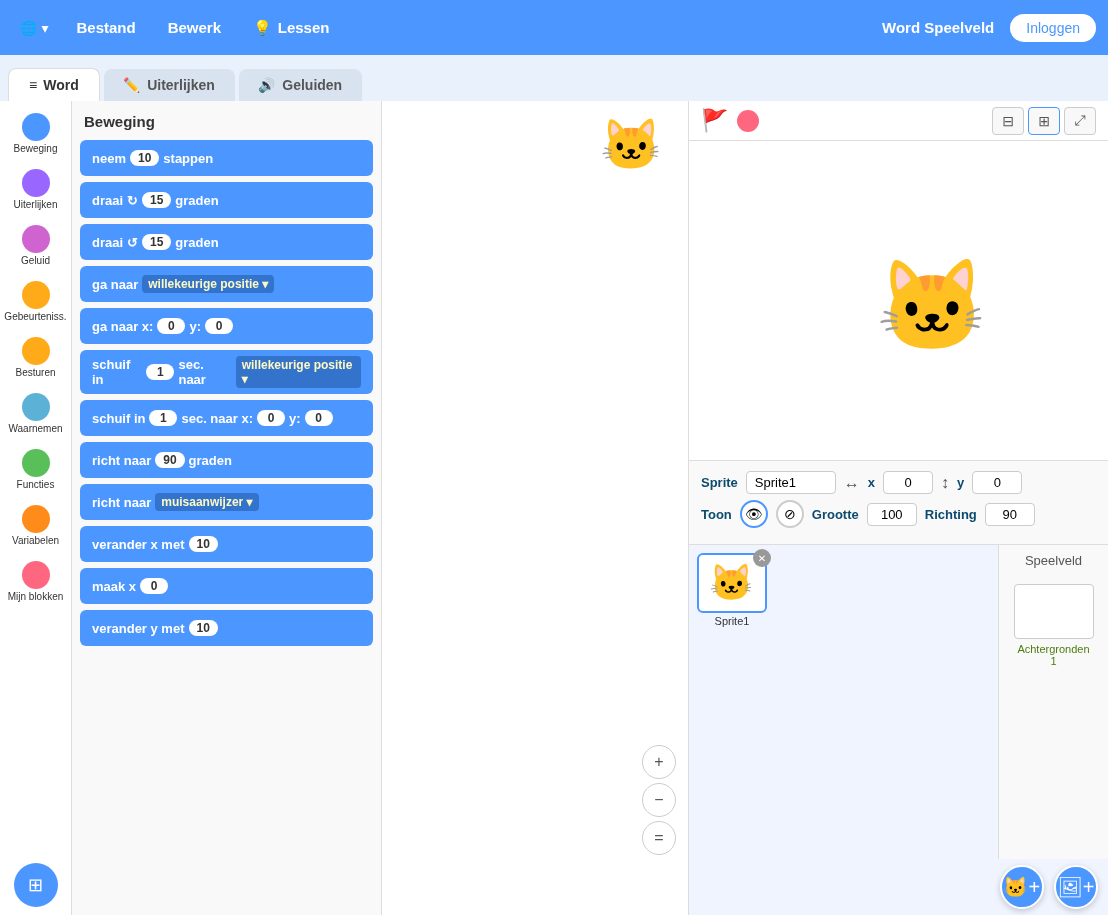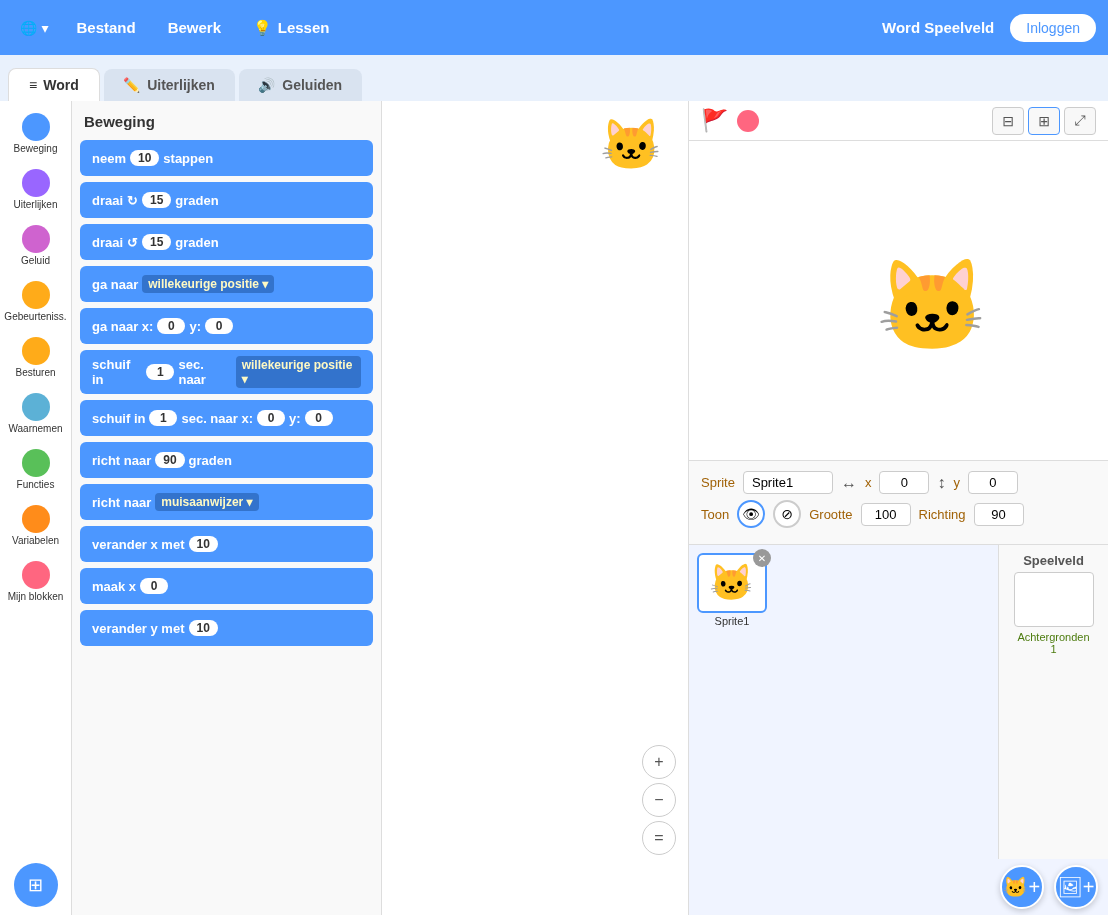--- a/index.html
+++ b/index.html
@@ -225,21 +225,21 @@
 
     #sprite-props {
       background: #f9f9f9;
       padding: 10px 12px;
       border-bottom: 1px solid #ddd;
     }
     .sprite-props-row {
       display: flex; align-items: center; gap: 8px; margin-bottom: 6px;
       flex-wrap: wrap;
     }
-    .sprite-label { font-size: 13px; color: #a16207; }
+    .sprite-label { font-size: 13px; color: #0c4a6e; font-weight: bold; }
     .sprite-input {
       border: 1px solid #ccc; border-radius: 4px;
       padding: 3px 8px; font-size: 13px;
       background: white; width: 90px;
     }
     .sprite-num-input {
       border: 1px solid #ccc; border-radius: 4px;
       padding: 3px 6px; font-size: 13px;
       background: white; width: 50px; text-align: center;
     }
@@ -282,21 +282,21 @@
       border-radius: 50%; display: flex; align-items: center; justify-content: center;
       font-size: 10px; color: white; cursor: pointer;
     }
     .sprite-thumb-label { font-size: 11px; color: #333; margin-top: 2px; }
 
     #backdrop-panel {
       width: 110px; border-left: 1px solid #ddd;
       background: #f9f9f9; padding: 8px;
       display: flex; flex-direction: column; align-items: center;
     }
-    .backdrop-title { font-size: 13px; color: #555; margin-bottom: 4px; font-weight: 700; }
+    .backdrop-title { font-size: 13px; color: #555; margin-bottom: 16px; font-weight: 400; }
     .backdrop-thumb {
       width: 80px; height: 55px; background: white;
       border: 1px solid #ccc; border-radius: 4px;
       margin-bottom: 4px;
     }
     .backdrop-count { font-size: 11px; color: #4d7c0f; }
 
     
     #bottom-actions {
       display: flex; justify-content: space-between; align-items: center;

